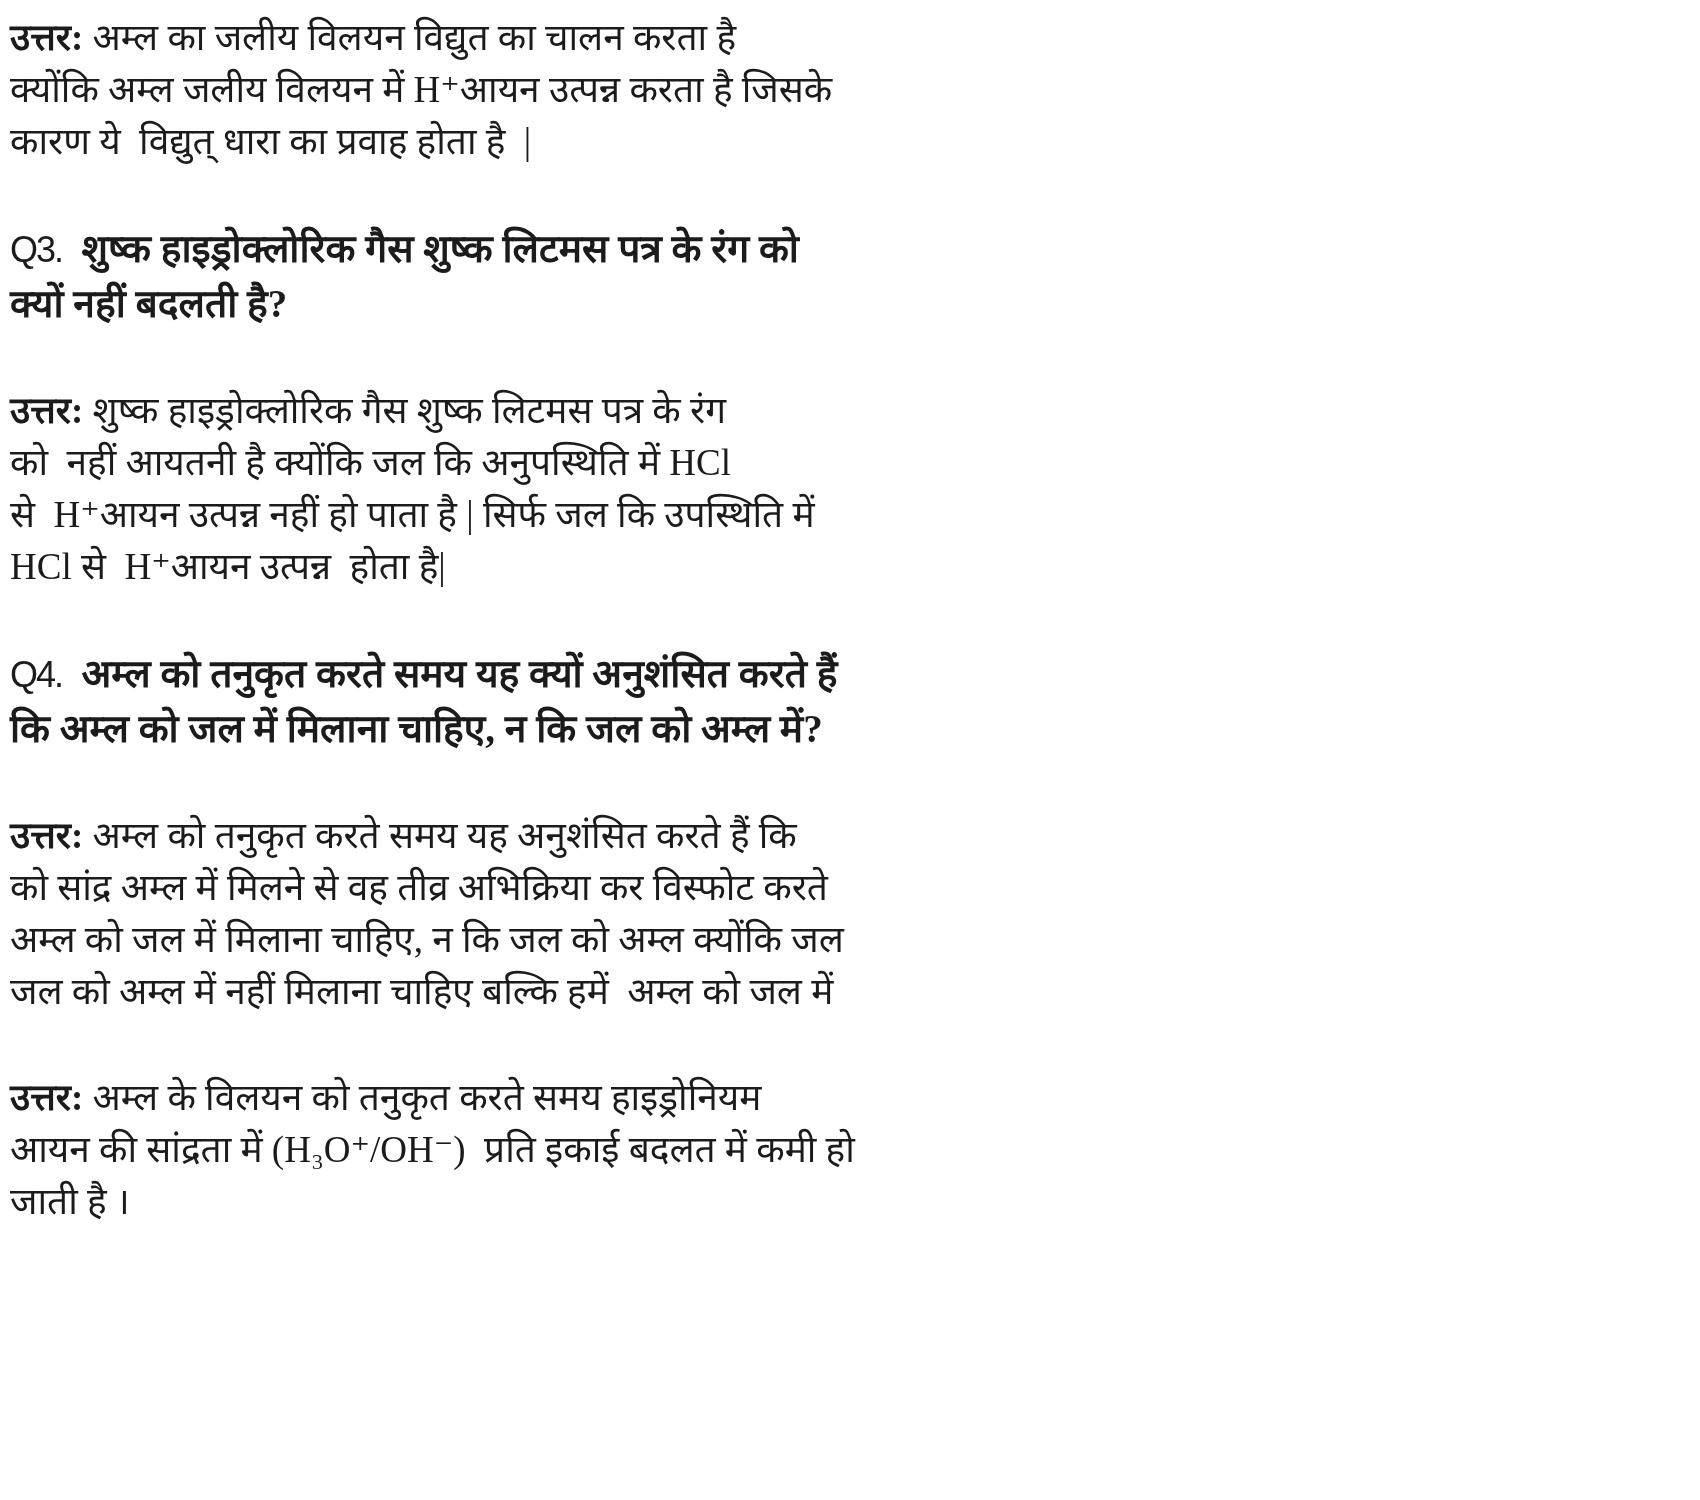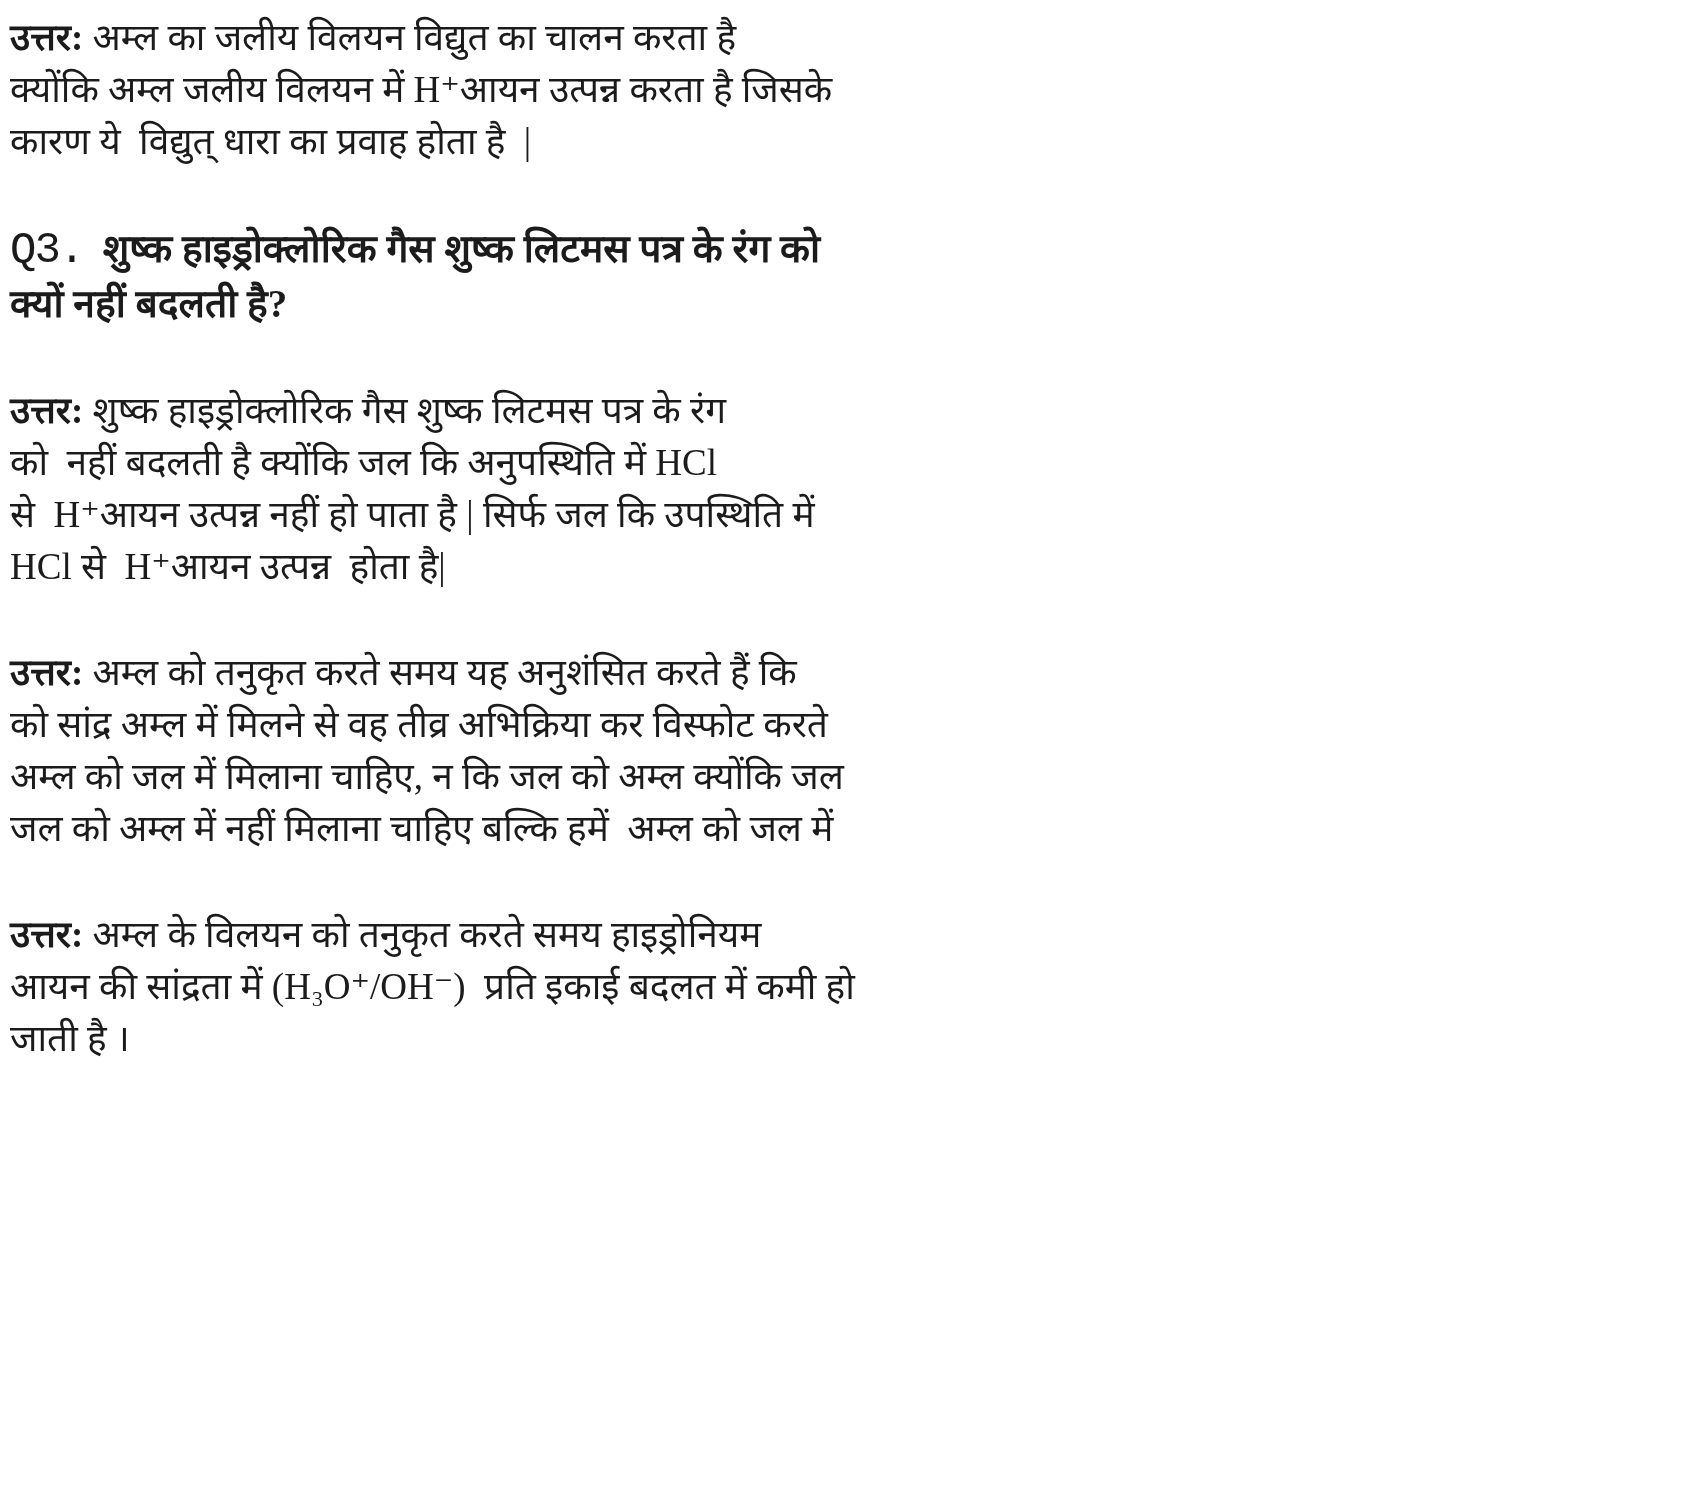--- a/index.html
+++ b/index.html
@@ -38,22 +38,22 @@
     font-weight: 700;
   }
   
   .question {
     font-weight: 700;
     font-size: 39px;
     line-height: 54px;
   }
   .question .qprefix {
     font-weight: 400;
-    font-family: Liberation Mono, monospace;
-    font-size: 44px;
+    font-family: Liberation Sans, sans-serif;
+    font-size: 36px;
     letter-spacing: -2px;
   }
 </style>
 </head>
 <body>
 
 <div class="page">
   <div class="doc-column">
 
     <div class="block answer">
@@ -62,25 +62,29 @@
       <div class="line">कारण ये  विद्युत् धारा का प्रवाह होता है  |</div>
     </div>
 
     <div class="block question">
       <div class="line"><span class="qprefix">Q3.</span><span>  शुष्क हाइड्रोक्लोरिक गैस शुष्क लिटमस पत्र के रंग को</span></div>
       <div class="line">क्यों नहीं बदलती है?</div>
     </div>
 
     <div class="block answer">
       <div class="line"><span class="prefix">उत्तर:</span><span> शुष्क हाइड्रोक्लोरिक गैस शुष्क लिटमस पत्र के रंग</span></div>
-      <div class="line">को  नहीं बदलती है क्योंकि जल कि अनुपस्थिति में HCl</div>
+      <div class="line">को  नहीं आयतनी है क्योंकि जल कि अनुपस्थिति में HCl</div>
       <div class="line">से  H⁺आयन उत्पन्न नहीं हो पाता है | सिर्फ जल कि उपस्थिति में</div>
       <div class="line">HCl से  H⁺आयन उत्पन्न  होता है|</div>
     </div>
 
+    <div class="block question">
+      <div class="line"><span class="qprefix">Q4.</span><span>  अम्ल को तनुकृत करते समय यह क्यों अनुशंसित करते हैं</span></div>
+      <div class="line">कि अम्ल को जल में मिलाना चाहिए, न कि जल को अम्ल में?</div>
+    </div>
 
     <div class="block answer">
       <div class="line"><span class="prefix">उत्तर:</span><span> अम्ल को तनुकृत करते समय यह अनुशंसित करते हैं कि</span></div>
       <div class="line">को सांद्र अम्ल में मिलने से वह तीव्र अभिक्रिया कर विस्फोट करते</div>
       <div class="line">अम्ल को जल में मिलाना चाहिए, न कि जल को अम्ल क्योंकि जल</div>
       <div class="line">जल को अम्ल में नहीं मिलाना चाहिए बल्कि हमें  अम्ल को जल में</div>
     </div>
 
 
     <div class="block answer">

